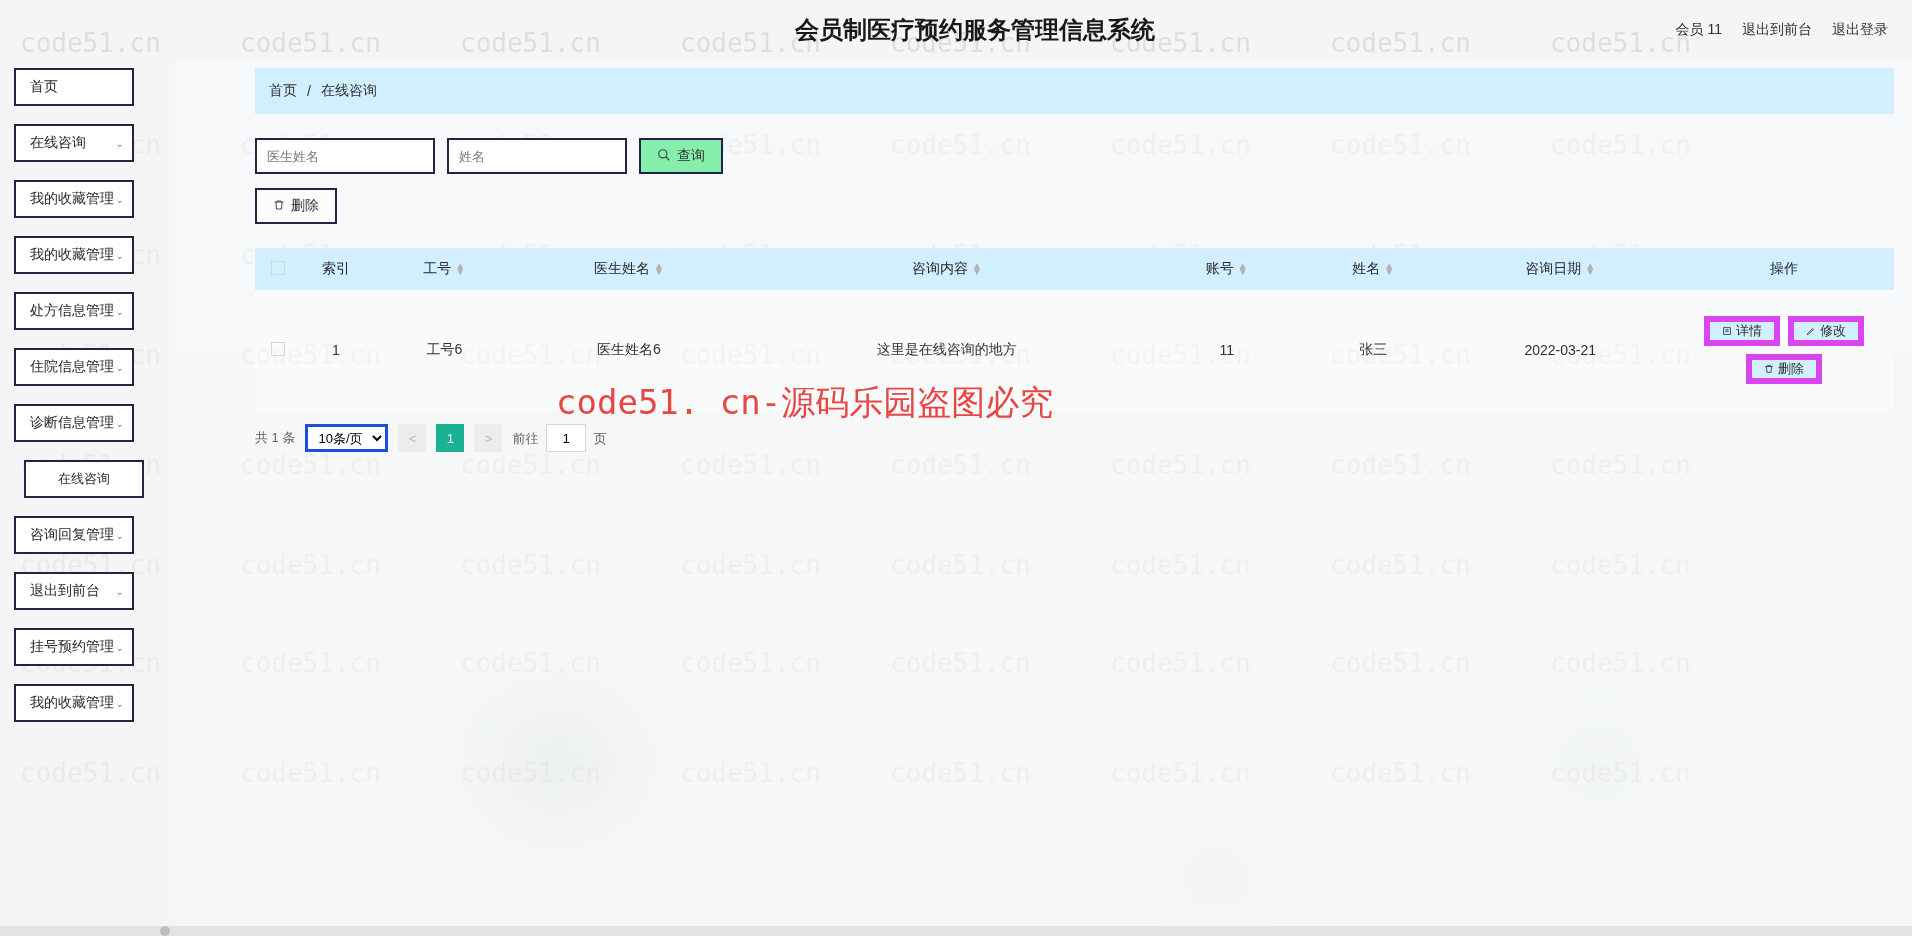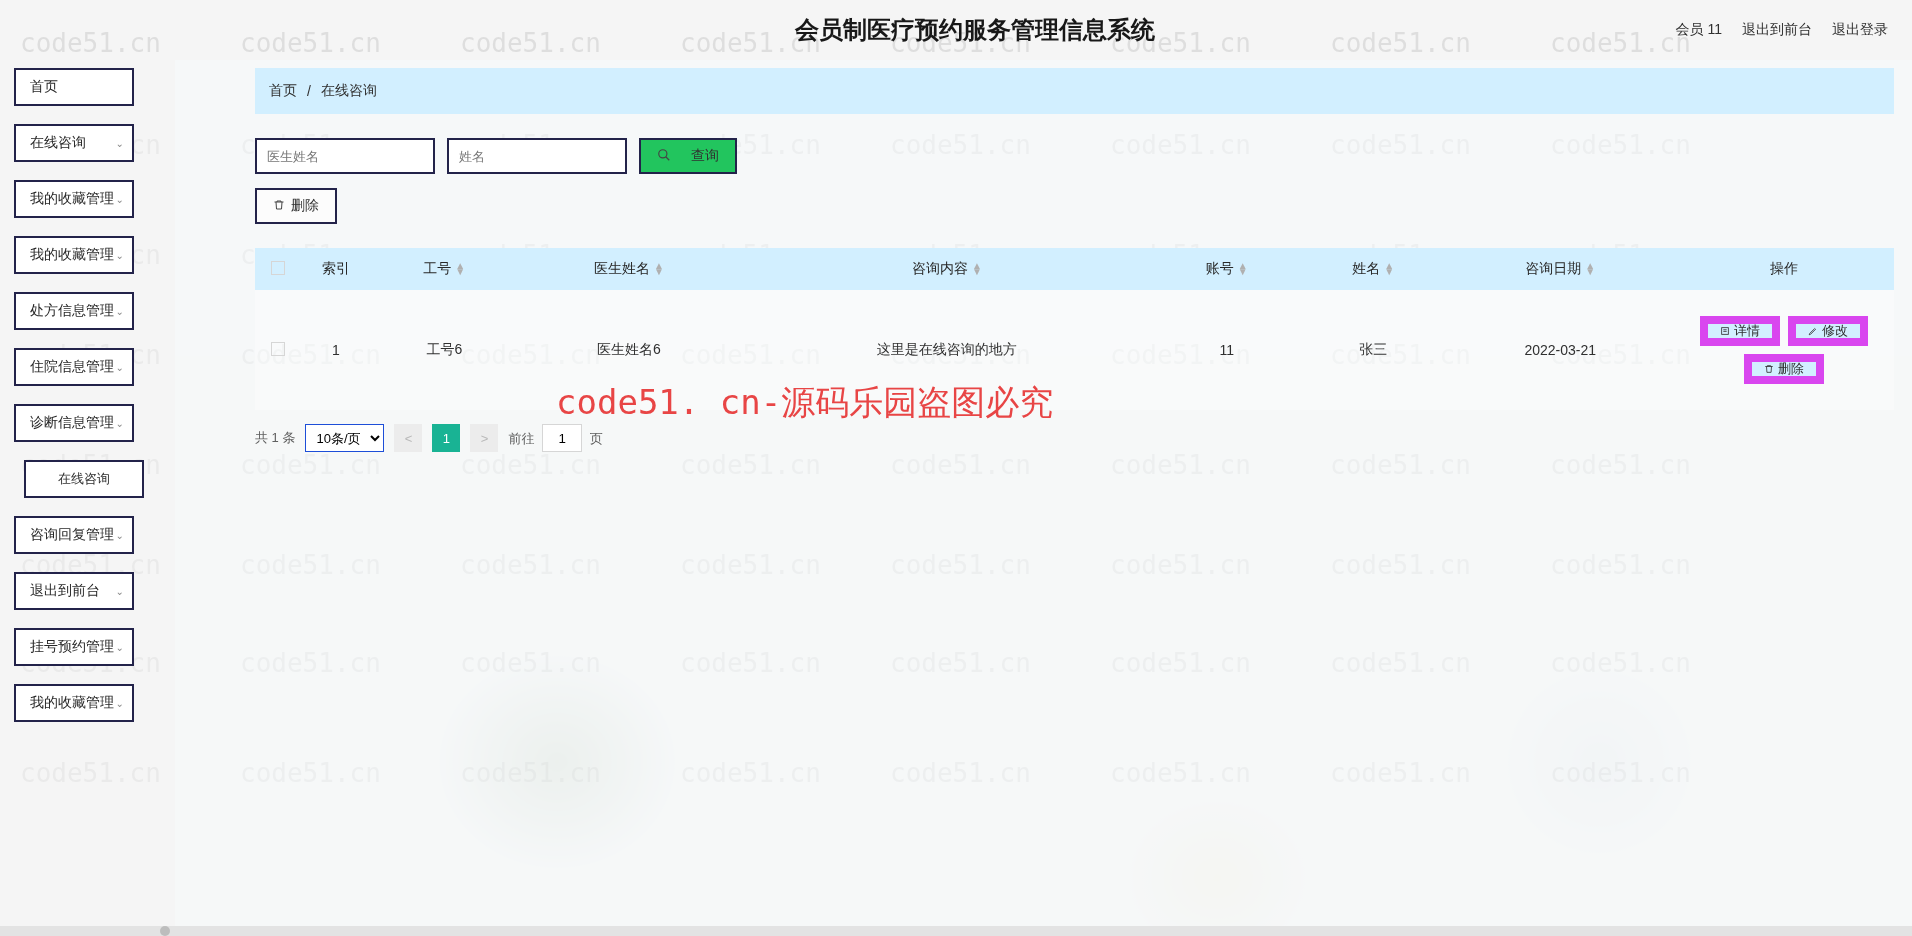--- a/index.html
+++ b/index.html
@@ -25,34 +25,34 @@
 .sidebar::-webkit-scrollbar-thumb { background: #c8c8c8; border-radius: 5px; }
 
 
 .main { position: absolute; left: 175px; top: 60px; right: 0; bottom: 10px; background: rgba(246,250,252,0.6); padding: 0 18px 0 0; overflow: hidden; }
 .main-inner { margin-left: 80px; }
 
 .breadcrumb { background: #d2efff; margin-top: 8px; height: 46px; display: flex; align-items: center; padding: 0 14px; font-size: 14px; color: #303030; gap: 10px; }
 
 .search-row { display: flex; gap: 12px; margin-top: 24px; align-items: center; }
 .search-in { width: 180px; height: 36px; border: 2px solid #23234a; background: #fff; padding: 0 10px; font-size: 13px; color: #555; outline: none; }
-.btn-query { height: 36px; padding: 0 16px; border: 2px solid #23234a; background: #22c55e; font-size: 14px; color: #303030; display: inline-flex; align-items: center; gap: 20px; cursor: pointer; }
+.btn-query { height: 36px; padding: 0 16px; border: 2px solid #23234a; background: #86efac; font-size: 14px; color: #303030; display: inline-flex; align-items: center; gap: 6px; cursor: pointer; }
 
 .btn-del-top { margin-top: 14px; height: 36px; padding: 0 16px; border: 2px solid #23234a; background: #fcfcfc; font-size: 14px; color: #303030; display: inline-flex; align-items: center; gap: 6px; cursor: pointer; }
 
 .table { width: 100%; margin-top: 24px; border-collapse: collapse; }
 .table th { background: #d2efff; font-size: 14px; font-weight: 400; color: #282828; padding: 12px 6px; position: relative; }
 .sort { font-size: 10px; color: #b0b0b0; margin-left: 4px; vertical-align: middle; display: inline-flex; flex-direction: column; line-height: 6px; }
 .table td { font-size: 14px; color: #303030; padding: 26px 6px; text-align: center; background: rgba(255,255,255,0.3); }
 .chk { width: 14px; height: 14px; border: 1px solid #d6d6d6; display: inline-block; }
 .ops { display: flex; flex-wrap: wrap; gap: 8px; justify-content: center; }
-.op-btn { height: 30px; padding: 0 12px; border: 8px solid #d946ef; background: #d2efff; font-size: 13px; color: #303030; display: inline-flex; align-items: center; gap: 4px; cursor: pointer; }
+.op-btn { height: 30px; padding: 0 12px; border: 6px solid #d946ef; background: #d2efff; font-size: 13px; color: #303030; display: inline-flex; align-items: center; gap: 4px; cursor: pointer; }
 
 .pager { display: flex; align-items: center; gap: 10px; margin-top: 14px; font-size: 13px; color: #606060; }
-.pager select { height: 28px; border: 1px solid #1d4ed8; background: #fff; padding: 0 6px; font-size: 13px; }
+.pager select { height: 28px; border: 3px solid #1d4ed8; background: #fff; padding: 0 6px; font-size: 13px; }
 .pg-btn { width: 28px; height: 28px; background: #ececec; display: flex; align-items: center; justify-content: center; cursor: pointer; color: #b8b8b8; }
 .pg-active { width: 28px; height: 28px; background: #19b394; color: #fff; display: flex; align-items: center; justify-content: center; }
 .pg-jump input { width: 40px; height: 28px; border: 1px solid #d6d6d6; text-align: center; margin: 0 4px; }
 
 
 .bg-blur { position: absolute; left: 175px; right: 0; bottom: 0; height: 580px; z-index: -1; opacity: 0.18; background:
   radial-gradient(ellipse 200px 180px at 22% 70%, #6b8a5a 0%, transparent 60%),
   radial-gradient(ellipse 160px 140px at 60% 90%, #e8d89a 0%, transparent 60%),
   radial-gradient(ellipse 160px 160px at 82% 70%, #bfc9ce 0%, transparent 60%),
   #f2f2ef;

